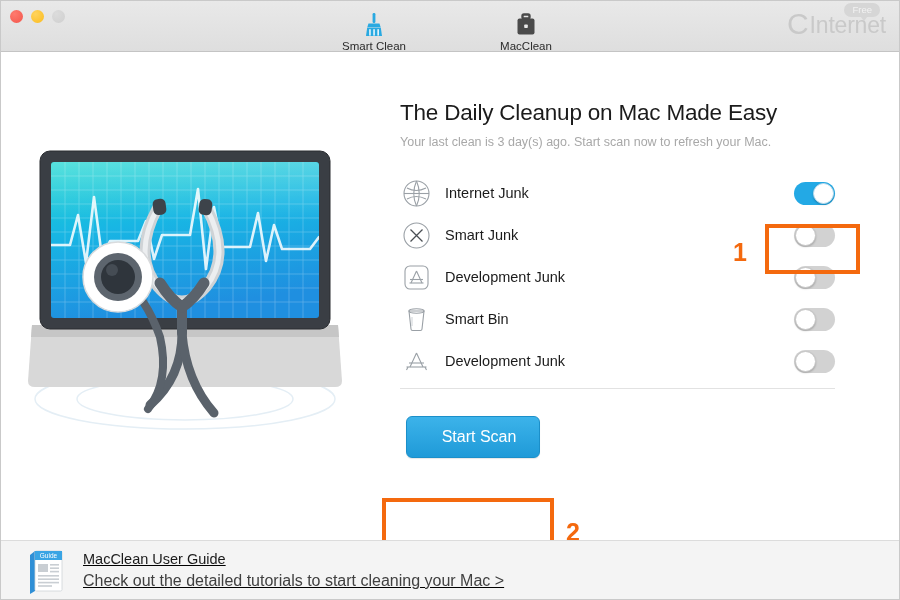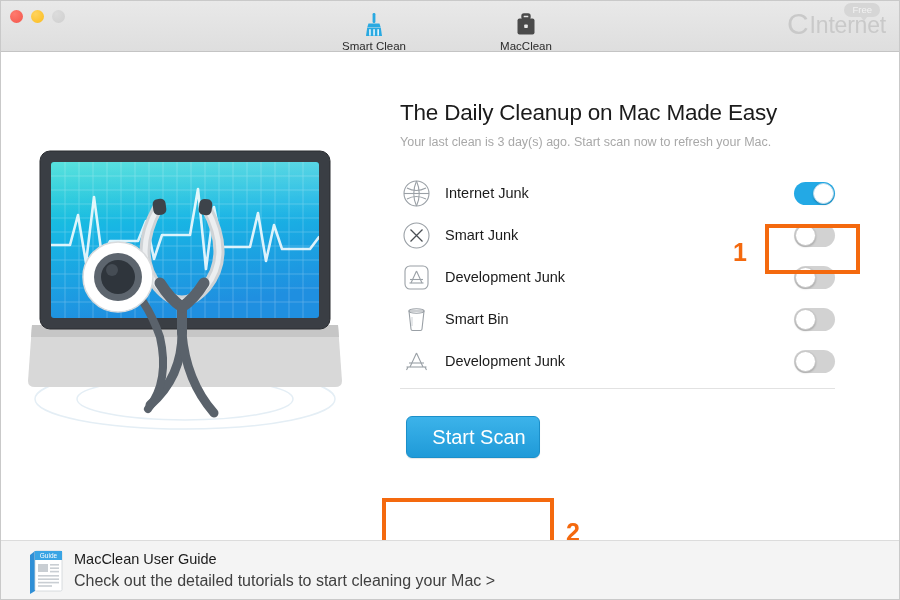--- a/index.html
+++ b/index.html
@@ -141,21 +141,21 @@
     width: 435px; height: 1px; background: #e2e2e2; margin-top: 6px;
   }
 
   .btnwrap { margin-top: 27px; width: 435px; position: relative; }
   .startbtn {
     width: 134px; height: 42px;
     border-radius: 6px;
     background: linear-gradient(to bottom, #3cb3ea 0%, #1f9ad8 100%);
     border: 1px solid #1b8fc9;
     box-sizing: border-box;
-    color: #ffffff; font-size: 20px;
+    color: #ffffff; font-size: 16px;
     display: flex; align-items: center; justify-content: center;
     cursor: pointer;
     margin-left: 6px;
     box-shadow: 0 1px 1px rgba(0,0,0,0.10);
     padding-left: 12px;
   }
 
   
   .annot-box {
     position: absolute;
@@ -180,21 +180,21 @@
     position: absolute; left: 0; top: 540px;
     width: 900px; height: 60px;
     background: #f4f4f4;
     border-top: 1px solid #dcdcdc;
     box-sizing: border-box;
     display: flex; align-items: center;
     padding-left: 26px;
     cursor: pointer;
   }
   .guideicon { width: 40px; height: 44px; position: relative; }
-  .ftext { margin-left: 8px; }
+  .ftext { margin-left: 17px; text-decoration: underline; }
   .ftitle { font-size: 14.5px; color: #1b1b1b; }
   .fsub { font-size: 16px; color: #404040; margin-top: 5px; }
 
   .winborder {
     position: absolute; left: 0; top: 0; width: 900px; height: 600px;
     border: 1px solid #c9c9c9; box-sizing: border-box;
     pointer-events: none;
   }
 </style>
 </head>

